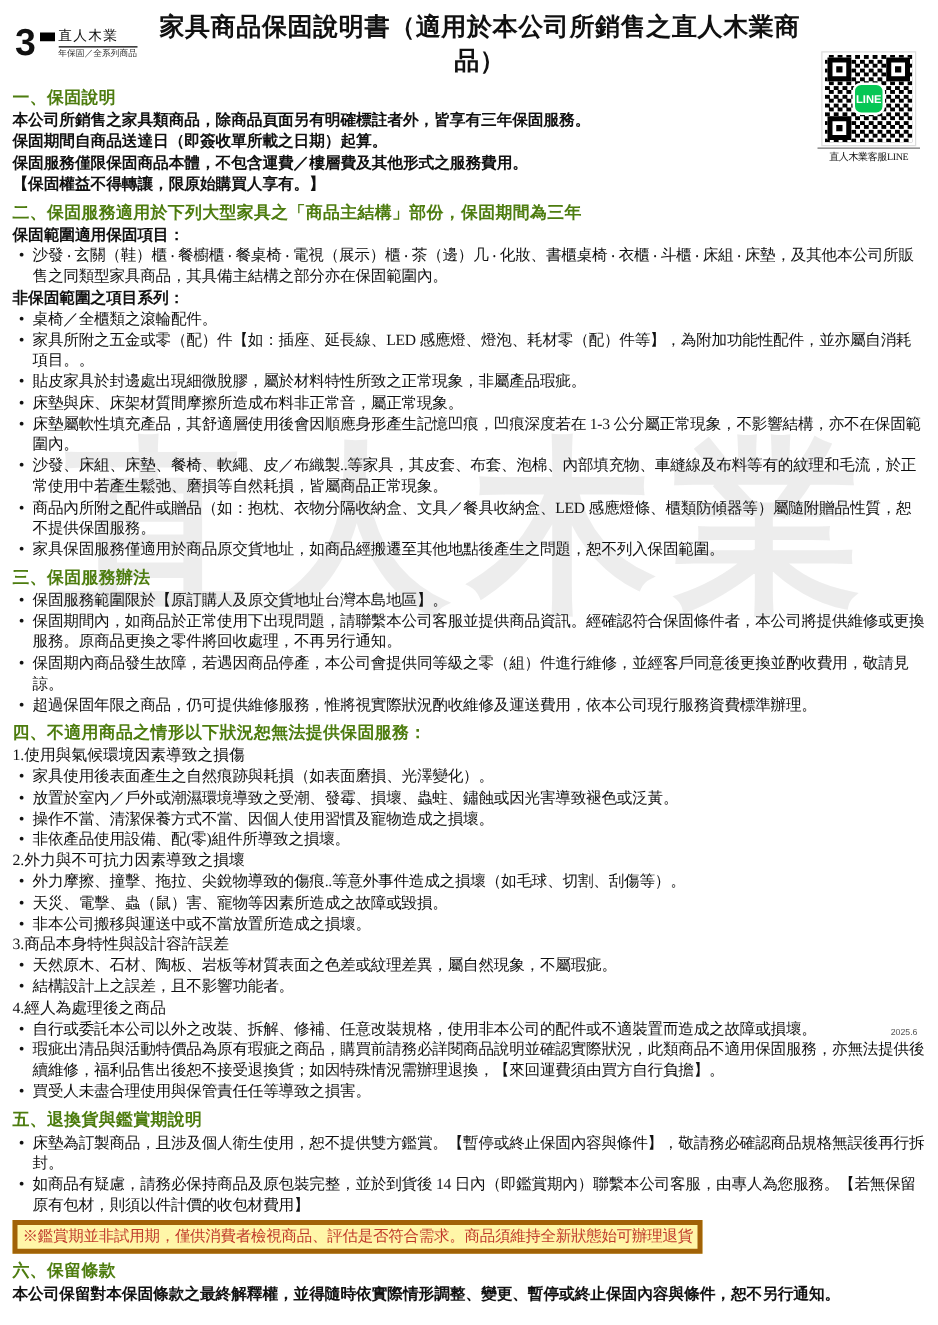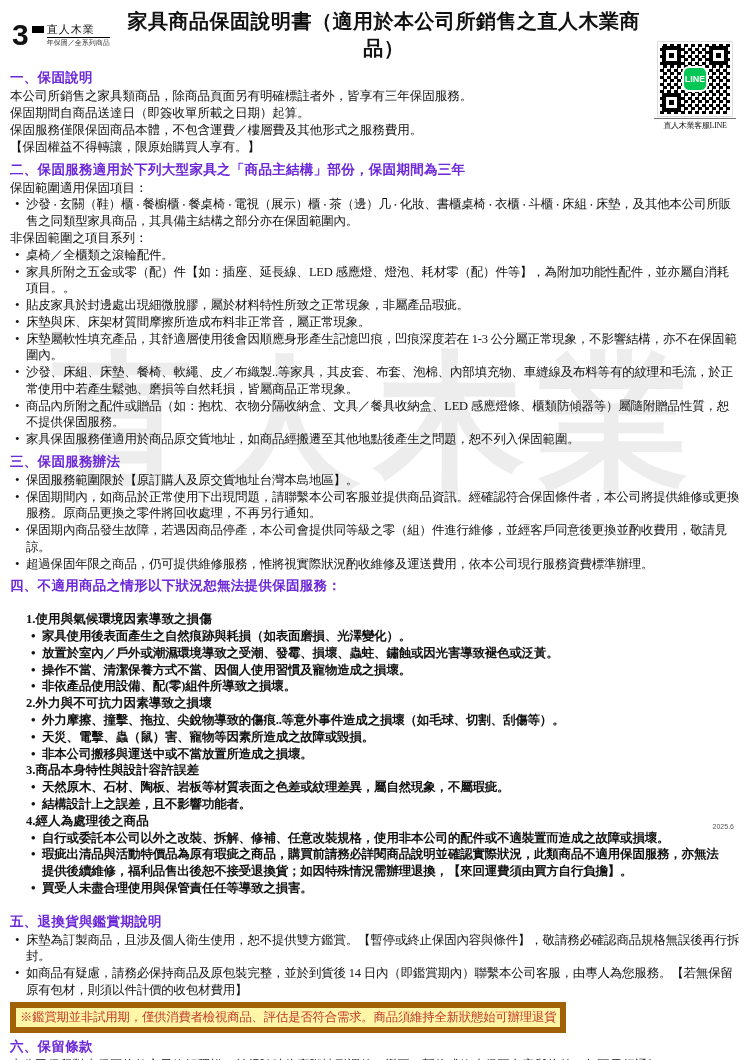--- a/index.html
+++ b/index.html
@@ -120,31 +120,32 @@
   .qr-caption {
     font-size: 8px;
     margin-top: 2px;
     border-top: 1px solid #737373;
     padding-top: 1px;
     letter-spacing: -0.3px;
   }
 
   
   .sec-head {
-    color: #6d28d9;
+    color: #4d7c0f;
     font-weight: bold;
     font-size: 13.5px;
     margin: 5px 0 1px 0;
     letter-spacing: 0.3px;
   }
   p.line {
     margin: 0 0 0 0;
     font-size: 12.6px;
     line-height: 1.34;
     letter-spacing: -0.1px;
+    font-weight: bold;
   }
   ul.dots {
     list-style: none;
     margin: 0; padding: 0;
   }
   ul.dots > li {
     position: relative;
     padding-left: 16px;
     font-size: 12.5px;
     line-height: 1.34;
@@ -152,35 +153,35 @@
   }
   ul.dots > li::before {
     content: "•";
     position: absolute;
     left: 5px; top: -1px;
     font-size: 13px;
   }
 
   ol.nums {
     list-style: none;
-    margin: 16px; padding: 0; font-weight: bold;
+    margin: 0; padding: 0;
   }
   ol.nums > li {
     font-size: 12.6px;
     line-height: 1.34;
   }
   .numlbl { display: inline; }
 
   .sub {
     margin-left: 6px;
   }
 
   .hl {
     background: #FFF6A8;
-    border: 6px solid #a16207;
+    border: 4px solid #a16207;
     color: #C0392B;
     font-size: 12.4px;
     padding: 1px 4px;
     display: inline-block;
     margin-top: 3px;
     letter-spacing: -0.2px;
   }
 
   .footer-note {
     font-size: 12.6px;

